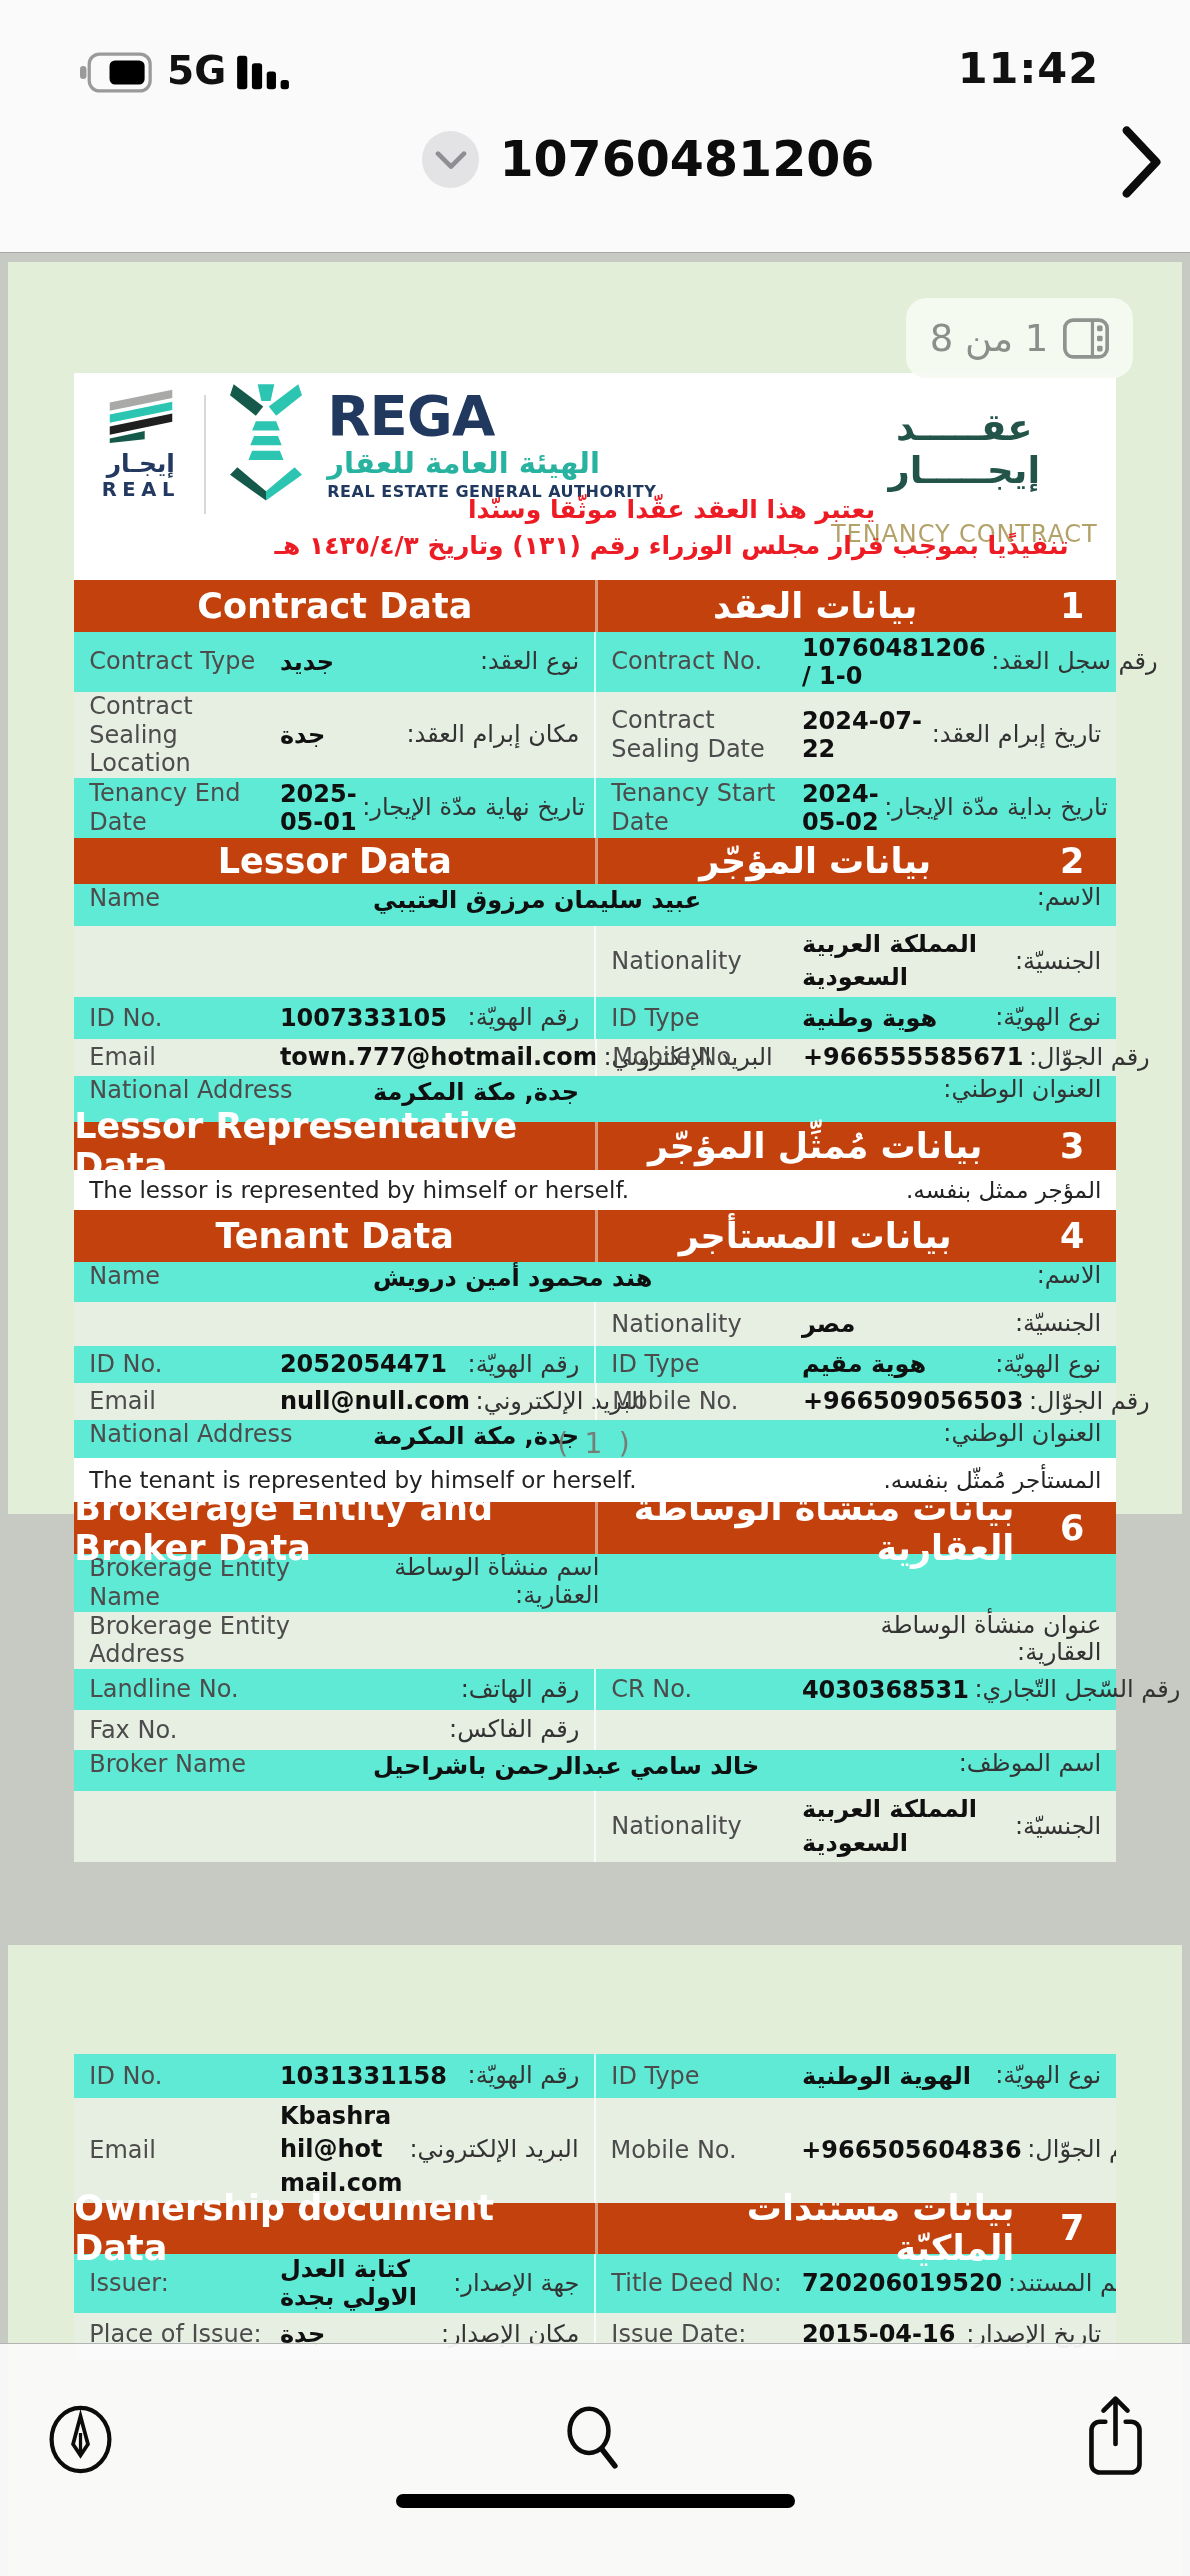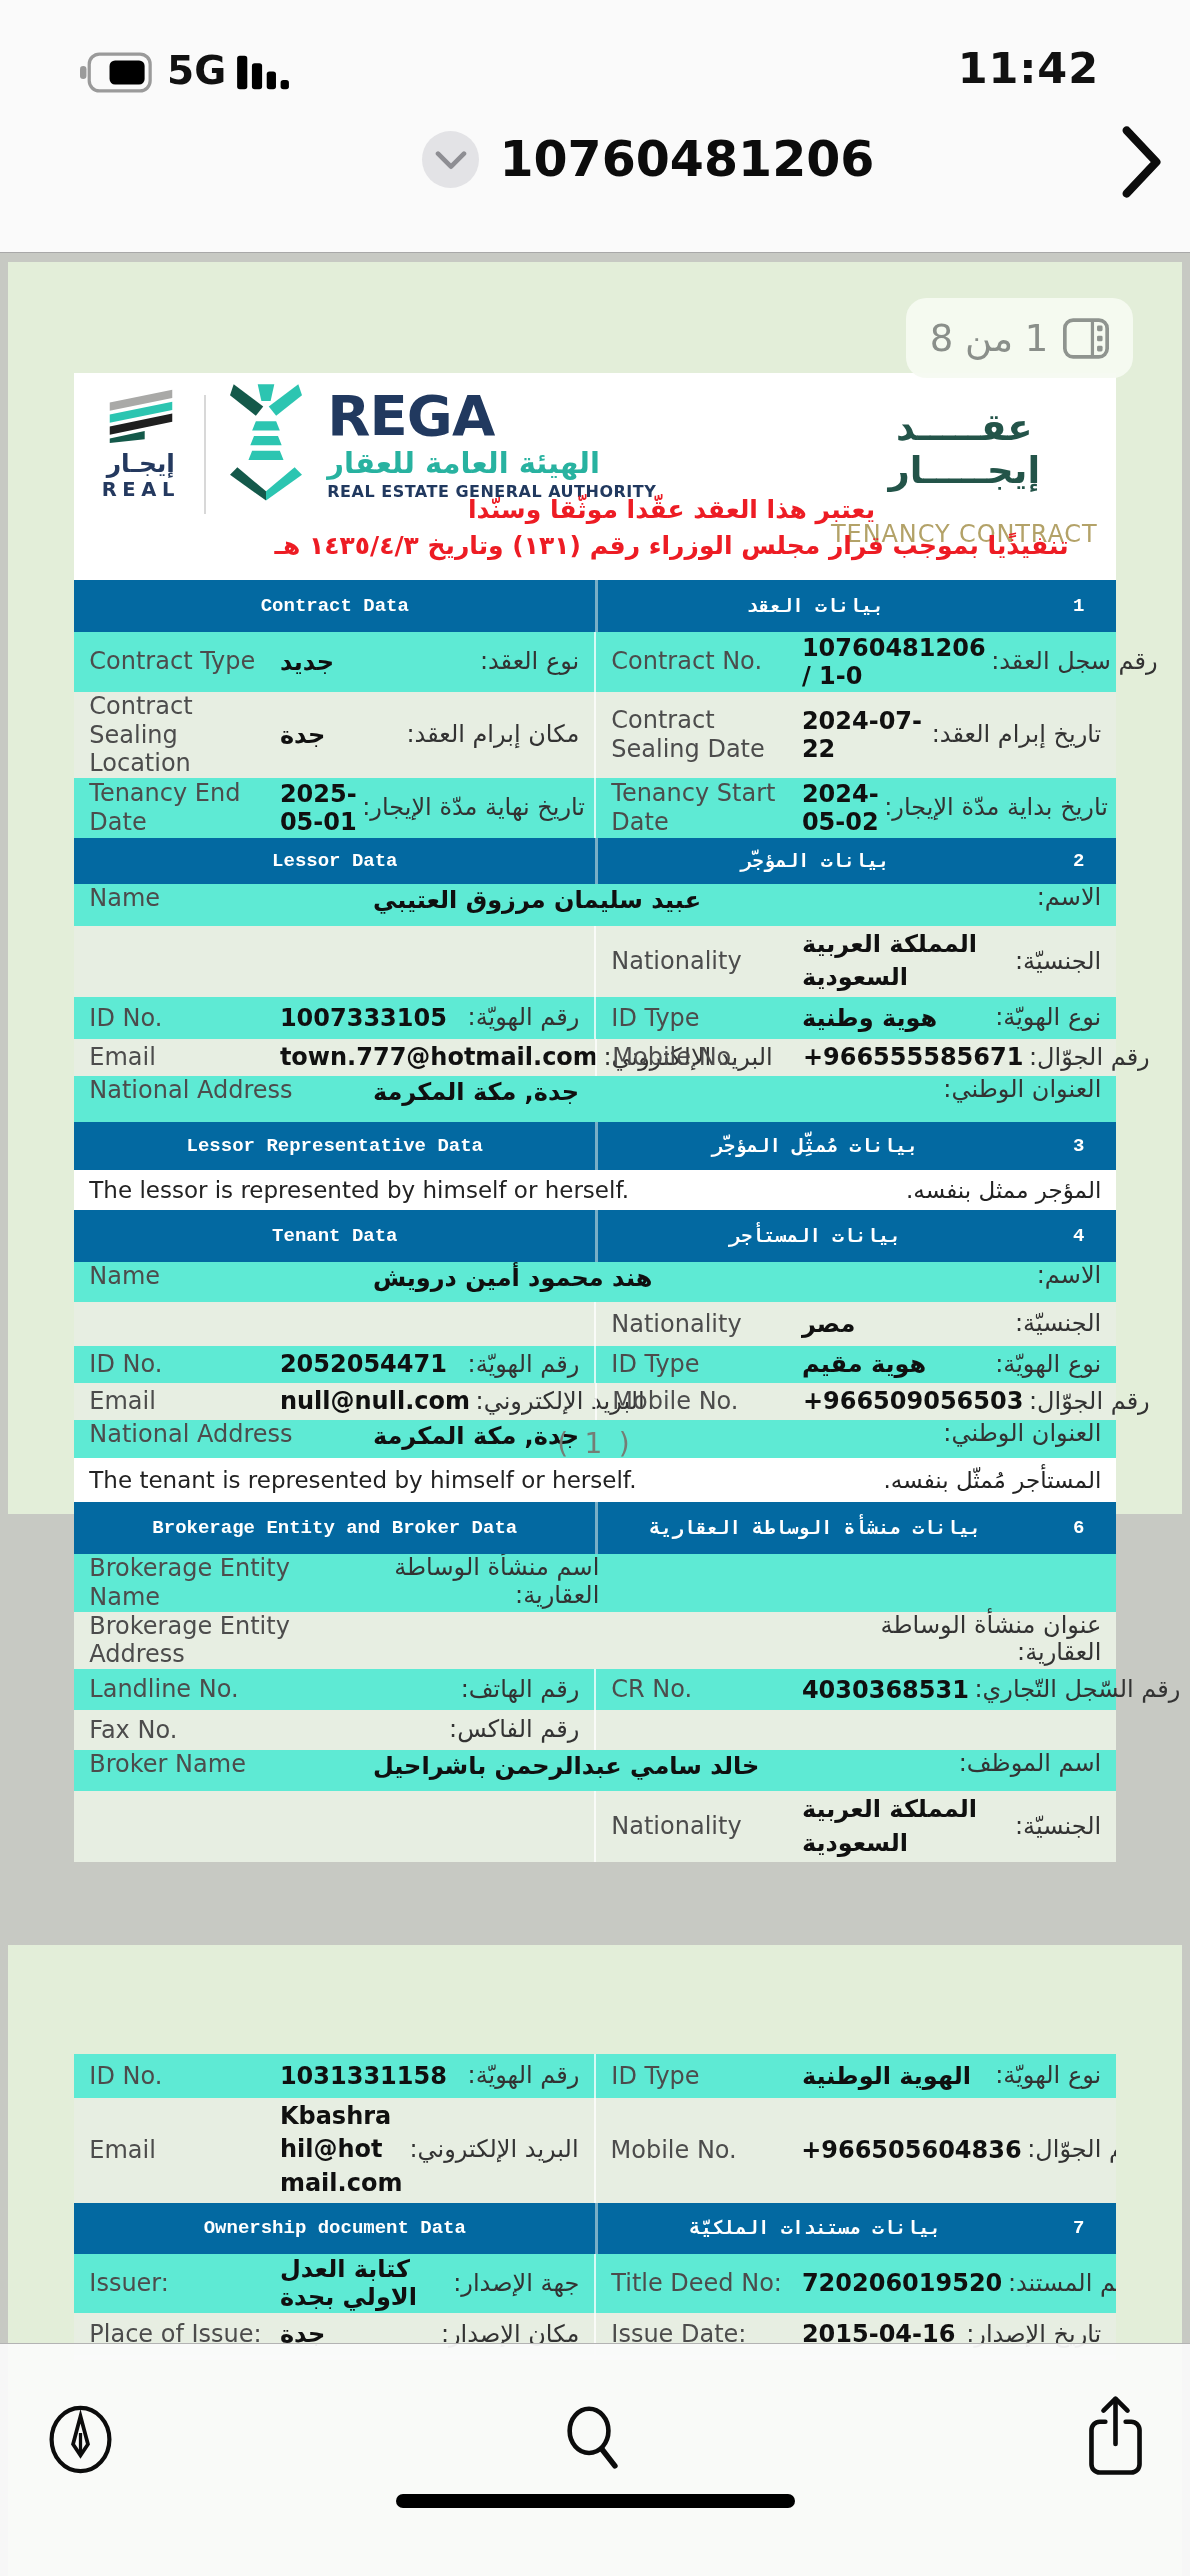--- a/index.html
+++ b/index.html
@@ -40,21 +40,21 @@
   .rega{position:absolute;left:156px;top:9.3px;display:flex;align-items:flex-start;gap:25px;}
   .rega-txt{padding-top:5.6px;}
   .rega-name{font-size:56px;font-weight:bold;color:#21395f;line-height:1;letter-spacing:-0.9px;}
   .rega-ar{font-size:29px;font-weight:bold;color:#28b2a0;direction:rtl;text-align:left;margin:1.9px 0 1.9px;}
   .rega-sub{font-size:16px;font-weight:bold;color:#21395f;letter-spacing:0.5px;}
   .doc-title{position:absolute;right:13px;top:33px;width:278px;text-align:center;}
   .t-ar{font-size:37px;font-weight:bold;color:#235449;direction:rtl;}
   .t-en{font-size:24px;font-weight:400;color:#b3a268;margin-top:28px;letter-spacing:0.9px;}
   .disc{position:absolute;top:119px;left:158px;right:5.6px;text-align:center;color:#ed1c24;font-weight:bold;font-size:25px;line-height:1.45;direction:rtl;}
   
-  .sec{position:relative;height:52px;background:#0369a1;color:#ffffff;font-weight:bold;font-size:19px;font-family:Liberation Mono, monospace;}
+  .sec{position:relative;height:52px;background:#c2410c;color:#ffffff;font-weight:bold;font-size:35px;}
   .sec::after{content:"";position:absolute;left:50%;top:0;bottom:0;width:2.8px;background:rgba(238,245,238,.5);}
   .sec-en{position:absolute;left:0;width:50%;top:0;bottom:0;display:flex;align-items:center;justify-content:center;}
   .sec-ar{position:absolute;left:52%;right:102px;top:0;bottom:0;display:flex;align-items:center;justify-content:center;direction:rtl;}
   .sec-no{position:absolute;right:32px;top:0;bottom:0;display:flex;align-items:center;}
   .row{display:flex;align-items:stretch;background:#5eead4;font-size:24px;}
   .row.alt{background:#e7eee2;}
   .half{width:50%;display:flex;align-items:center;}
   .half + .half{border-left:2.8px solid rgba(255,255,255,.75);}
   .en{flex:0 0 185px;padding-left:15px;color:#4c4c4c;line-height:1.2;}
   .val{flex:1;text-align:left;font-weight:bold;color:#101010;padding:1.9px 5.6px;direction:rtl;unicode-bidi:plaintext;}

